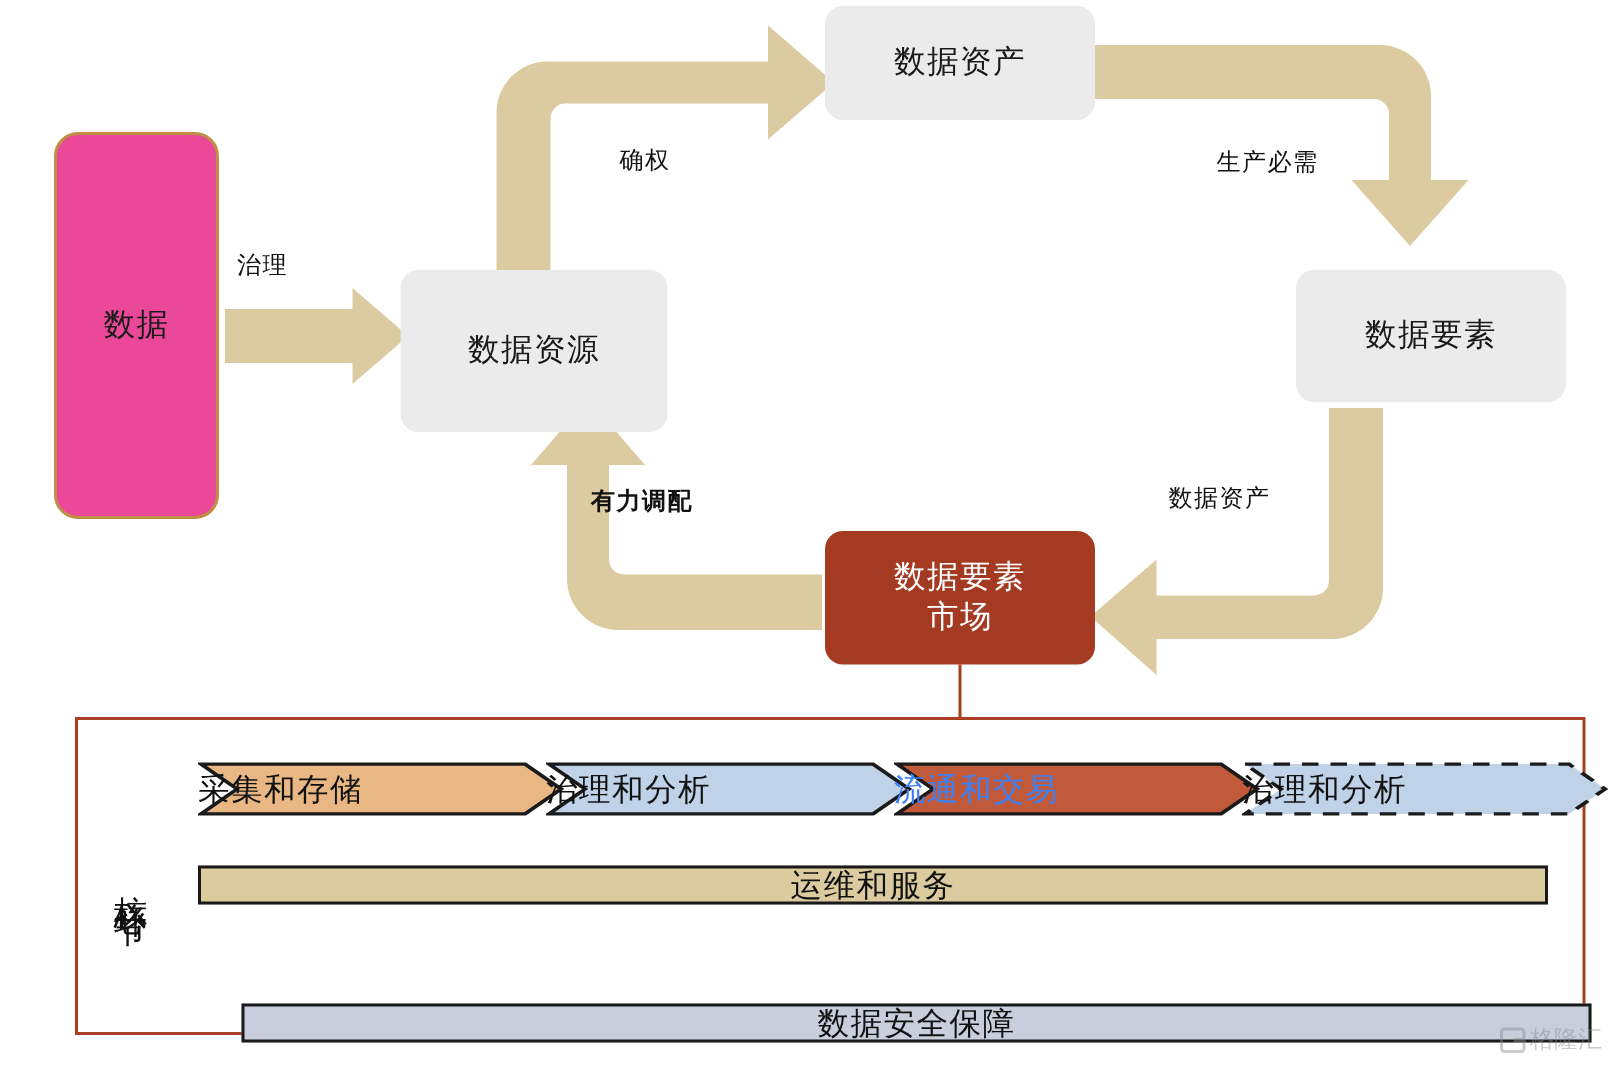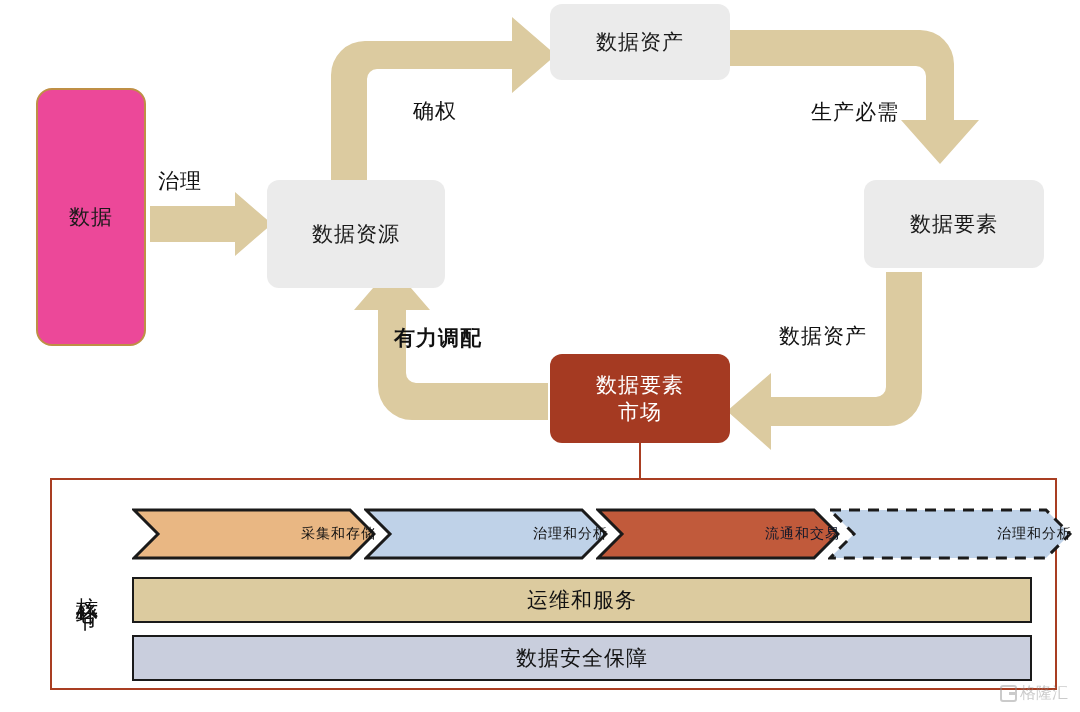--- a/index.html
+++ b/index.html
@@ -46,21 +46,21 @@
   .node-market{
     background:#a53a22;
     border-radius:12px;
     color:#ffffff;
     font-size:21px;
     font-weight:400;
   }
   
   .edge-label{
     position:absolute;
-    font-size:21px;
+    font-size:16px;
     color:#111111;
     letter-spacing:1px;
     white-space:nowrap;
   }
   
   #core-panel{
     position:absolute;
     left:50px;
     top:478px;
     width:1007px;
@@ -87,51 +87,51 @@
   .chev-row{
     position:absolute;
     left:132px;
     top:508px;
     width:900px;
     height:52px;
   }
   .chev{
     position:absolute;
     top:0;
-    height:52px;
-    display:flex;
-    align-items:center;
-    justify-content:flex-end;
-    font-size:14px;
+    height:36px;
+    display:flex;
+    align-items:center;
+    justify-content:flex-start;
+    font-size:21px;
     letter-spacing:1px;
     box-sizing:border-box;
   }
   .chev span{position:relative;z-index:2;}
   .chev .chev-shape{
     position:absolute;
     left:0;top:0;
     width:100%;height:100%;
     z-index:1;
   }
   .bar{
     position:absolute;
     left:132px;
     width:900px;
-    height:46px;
+    height:26px;
     border:2px solid #1a1a1a;
     box-sizing:border-box;
     display:flex;
     align-items:center;
     justify-content:center;
     font-size:21px;
     letter-spacing:1px;
     color:#111111;
   }
   #bar-ops{ top:577px; background:#dccb9f; }
-  #bar-sec{ top:635px; background:#c9cedd; }
+  #bar-sec{ top:669px; background:#c9cedd;margin-left:29px; }
 
   
   #watermark{
     position:absolute;
     right:12px;
     bottom:8px;
     display:flex;
     align-items:center;
     gap:3px;
     opacity:.45;
@@ -285,21 +285,21 @@
       <span>采集和存储</span>
     </div>
 
     <div class="chev" style="left:232px; width:244px; color:#111111;">
       <svg class="chev-shape" viewBox="0 0 244 52" preserveAspectRatio="none">
         <path d="M 2,2 L 218,2 L 242,26 L 218,50 L 2,50 L 26,26 Z" fill="#bfd2e8" stroke="#1a1a1a" stroke-width="3"></path>
       </svg>
       <span>治理和分析</span>
     </div>
 
-    <div class="chev" style="left:464px; width:244px; color:#0f172a;">
+    <div class="chev" style="left:464px; width:244px; color:#3b82f6;">
       <svg class="chev-shape" viewBox="0 0 244 52" preserveAspectRatio="none">
         <path d="M 2,2 L 218,2 L 242,26 L 218,50 L 2,50 L 26,26 Z" fill="#c15a3b" stroke="#1a1a1a" stroke-width="3"></path>
       </svg>
       <span>流通和交易</span>
     </div>
 
     <div class="chev" style="left:696px; width:244px; color:#111111;">
       <svg class="chev-shape" viewBox="0 0 244 52" preserveAspectRatio="none">
         <path d="M 2,2 L 218,2 L 242,26 L 218,50 L 2,50 L 26,26 Z" fill="#bfd2e8" stroke="#1a1a1a" stroke-width="3" stroke-dasharray="11 8"></path>
       </svg>

